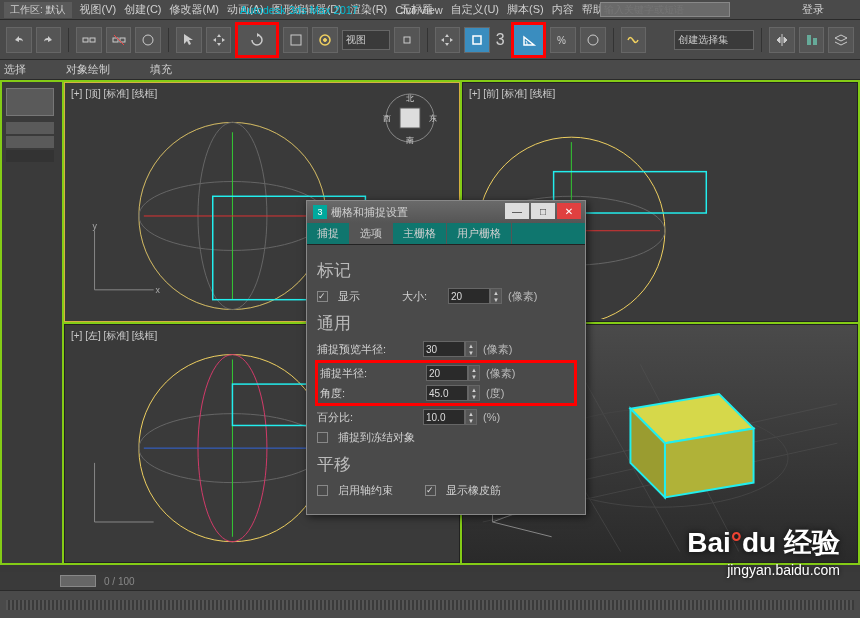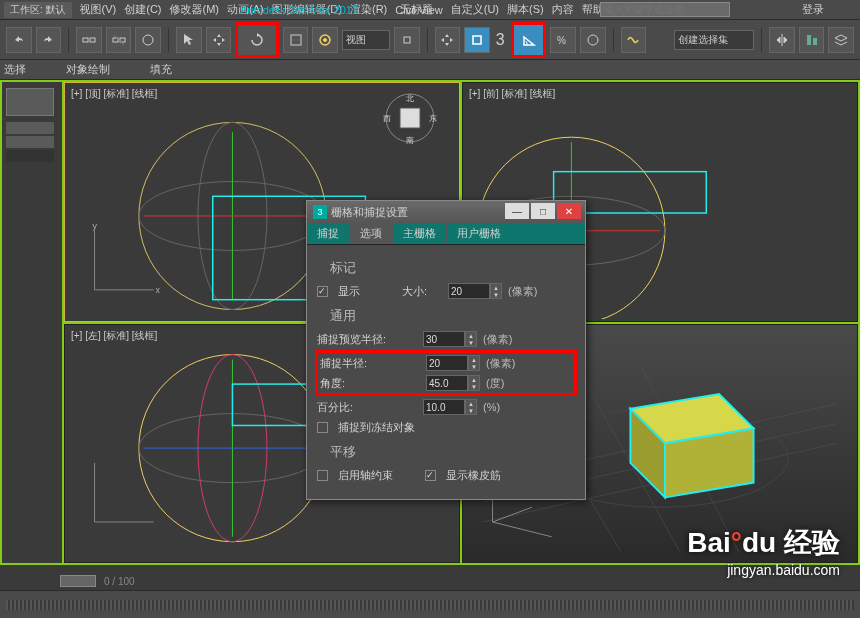--- a/index.html
+++ b/index.html
@@ -41,21 +41,21 @@
 .dialog { position: absolute; left: 306px; top: 200px; width: 280px; background: #4a4a4a; border: 1px solid #888; box-shadow: 2px 2px 8px rgba(0,0,0,0.6); z-index: 10; }
 .dlg-title { height: 22px; background: linear-gradient(#6a6a6a,#555); display: flex; align-items: center; padding: 0 6px; font-size: 11px; position: relative; }
 .dlg-title .ico3 { width: 14px; height: 14px; background: #00a99d; color: #fff; display: inline-flex; align-items: center; justify-content: center; font-size: 9px; margin-right: 4px; }
 .dlg-btns { position: absolute; right: 4px; top: 2px; display: flex; gap: 2px; }
 .dlg-btns .wb { width: 24px; height: 16px; background: #ddd; color: #333; display: flex; align-items: center; justify-content: center; font-size: 10px; cursor: pointer; }
 .dlg-btns .wb.close { background: #e04040; color: #fff; }
 .tabs { display: flex; height: 22px; background: #0f766e; border-bottom: 1px solid #222; }
 .tab { padding: 3px 10px; font-size: 11px; cursor: pointer; border-right: 1px solid #555; }
 .tab.active { background: #555; }
 .dlg-body { padding: 8px 10px 14px; }
-.group-label { font-size: 13px; margin: 6px 13px 4px; color: #bbb; }
+.group-label { font-size: 17px; margin: 6px 0 4px; color: #bbb; }
 .dlg-row { display: flex; align-items: center; height: 20px; gap: 6px; font-size: 11px; }
 .dlg-row .lbl { width: 100px; }
 .spinner { display: flex; width: 54px; height: 16px; border-radius: 6px; }
 .spinner input { width: 42px; height: 16px; background: #2a2a2a; border: 1px solid #666; color: #ddd; font-size: 10px; padding: 0 2px; }
 .spinner .spin { width: 12px; height: 16px; background: #555; border: 1px solid #666; display: flex; flex-direction: column; }
 .spinner .spin div { flex: 1; font-size: 6px; display: flex; align-items: center; justify-content: center; cursor: pointer; }
 .unit { font-size: 11px; color: #bbb; }
 .chk { width: 11px; height: 11px; border: 1px solid #888; display: inline-block; margin-right: 4px; }
 .chk.on::after { content: "✓"; font-size: 9px; position: relative; top: -3px; left: 0; color: #ddd; }
 .highlight-group { border: 3px solid #ff0000; padding: 0 2px; margin: 1px -2px; }

